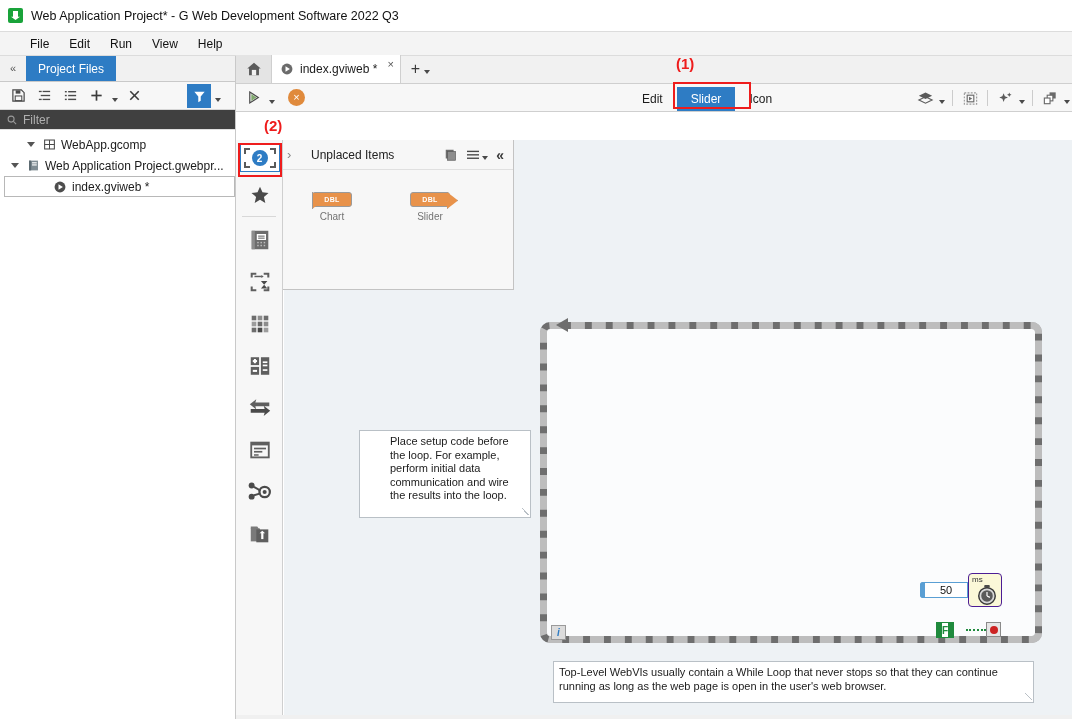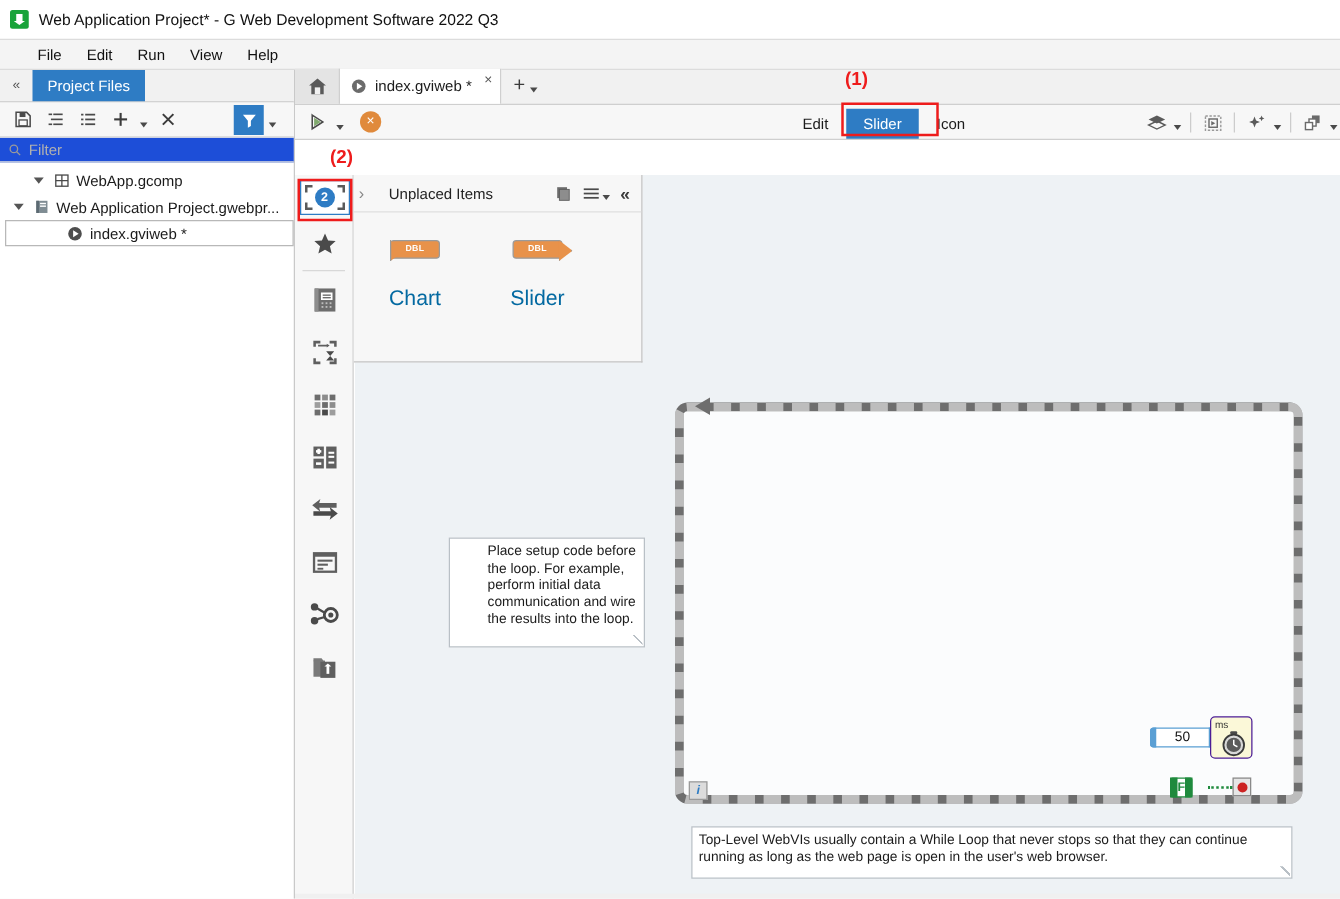--- a/index.html
+++ b/index.html
@@ -73,21 +73,21 @@
   .tb-caret:after { content:""; border-left:3.5px solid transparent; border-right:3.5px solid transparent; border-top:4px solid #4a4a4a; }
   .tb-filter {
     position:absolute; right:24px; top:2px; width:24px; height:24px;
     background:#2e7cc4; display:flex; align-items:center; justify-content:center;
   }
   .tb-filter-caret { position:absolute; right:12px; top:2px; width:10px; height:24px;
     display:flex; align-items:flex-end; justify-content:center; padding-bottom:6px; }
   .tb-filter-caret:after { content:""; border-left:3.5px solid transparent; border-right:3.5px solid transparent; border-top:4px solid #4a4a4a; }
 
   .lp-filter {
-    height:20px; background:#1d4ed8; border-bottom:1px solid #e0e0e0;
+    height:20px; background:#404040; border-bottom:1px solid #e0e0e0;
     display:flex; align-items:center; padding:0 6px; gap:5px;
   }
   .lp-filter .ph { color:#b0b0b0; font-size:12px; }
 
   .tree { padding-top:4px; font-size:12px; }
   .tree-row {
     height:21px; display:flex; align-items:center; gap:5px; padding-right:4px;
     white-space:nowrap;
   }
   .tree-row.sel { background:#ffffff; border:1px solid #b8b8b8; }
@@ -189,21 +189,21 @@
   .term.ind:before {
     content:""; position:absolute; left:-1px; top:-1px; width:11px; height:15px;
     background:#e8924a; border:1px solid #9a9a9a; border-right:none;
     clip-path:polygon(0 0, 100% 50%, 0 100%);
   }
   .term.ctl:after {
     content:""; position:absolute; right:-9px; top:-1px; width:10px; height:15px;
     background:#e8924a; border:1px solid #9a9a9a; border-left:none;
     clip-path:polygon(0 0, 100% 50%, 0 100%);
   }
-  .up-label { font-size:17px; margin-top:22px; color:#0369a1; }
+  .up-label { font-size:10px; margin-top:4px; color:#737373; }
 
   
   .canvas {
     position:absolute; left:284px; top:140px; width:788px; height:579px;
     background:#eef2f5; overflow:hidden;
   }
   .comment {
     position:absolute; background:#ffffff; border:1px solid #b9c0c6;
     font-size:11px; line-height:13.5px; color:#1b1b1b; padding:4px 5px;
   }
@@ -506,21 +506,21 @@
       </svg>
     </div>
 
     <div class="wire-g" style="left:700px; top:350.5px; width:0;"></div>
     <div class="const-bool" style="left:652px; top:482px;">F</div>
     <div class="wire-g" style="left:682px; top:489px; width:20px;"></div>
     <div class="stop-term" style="left:702px; top:482px;">
       <span class="stop-dot"></span>
     </div>
 
-    <div class="comment" style="left:75px; top:290px; width:157px; height:88px;padding-left:30px;">Place setup code before the loop. For example, perform initial data communication and wire the results into the loop.</div>
+    <div class="comment" style="left:75px; top:290px; width:172px; height:88px;padding-left:30px;">Place setup code before the loop. For example, perform initial data communication and wire the results into the loop.</div>
 
     <div class="comment" style="left:269px; top:521px; width:481px; height:42px;">Top-Level WebVIs usually contain a While Loop that never stops so that they can continue running as long as the web page is open in the user's web browser.</div>
 
   </div>
 
   <div class="rail">
 
     <div class="rail-btn" style="height:36px;">
       <div class="unplaced-btn">
         <span class="badge">2</span>

